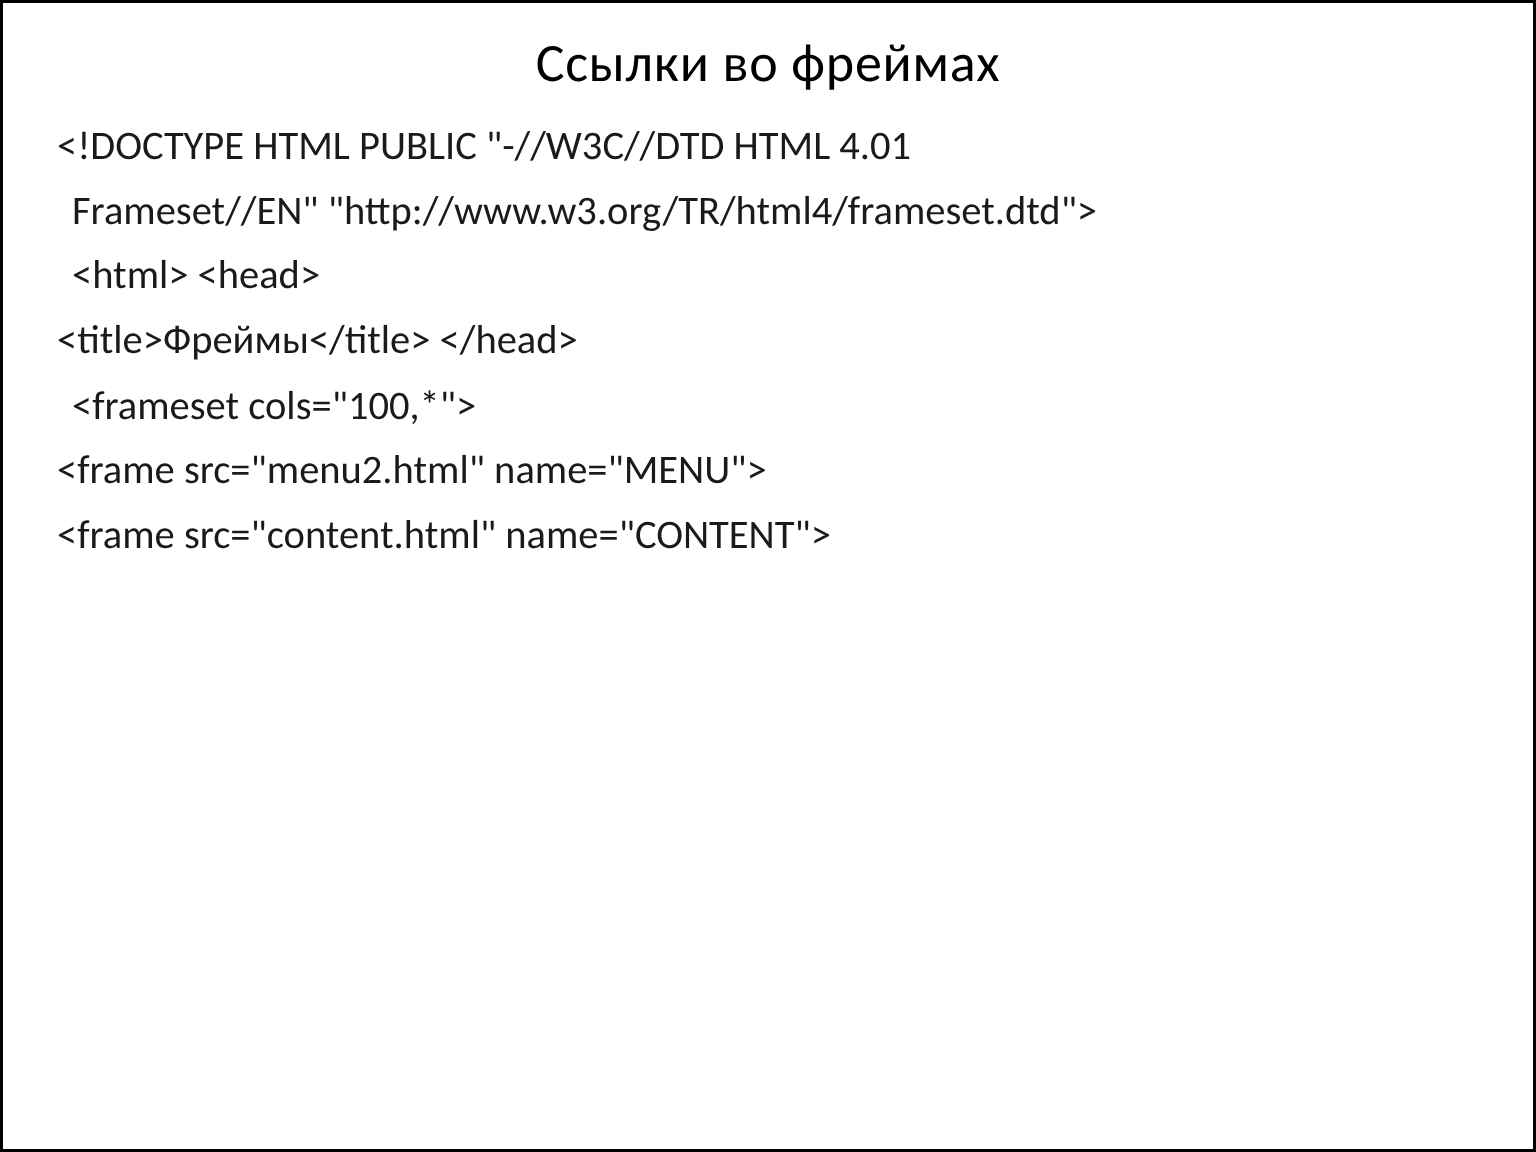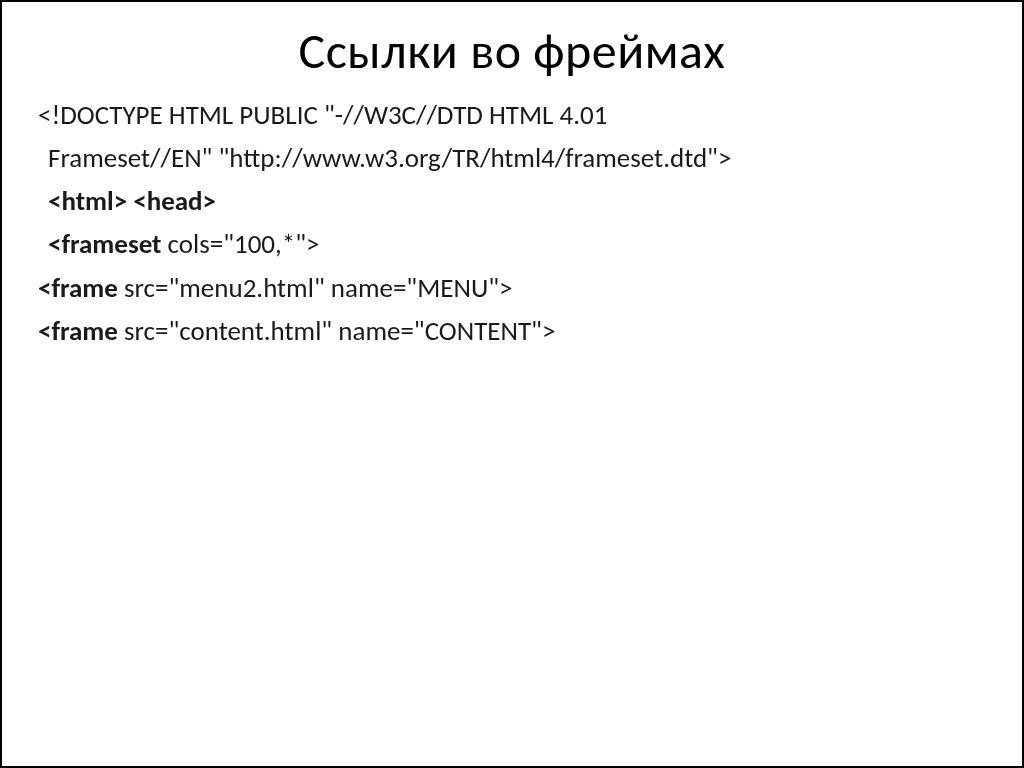--- a/index.html
+++ b/index.html
@@ -14,53 +14,56 @@
   .slide {
     box-sizing: border-box;
     width: 1024px;
     height: 768px;
     border: 2px solid #000;
     padding: 10px 36px 20px 36px;
   }
   .title {
     text-align: center;
     font-weight: 400;
-    font-size: 50px;
+    font-size: 36px;
     margin: 8px 0 14px 0;
     letter-spacing: 0.5px;
   }
   .code {
     font-size: 27px;
     line-height: 1.45;
     color: #1a1a1a;
   }
   .code p {
     margin: 4px 0;
     white-space: normal;
   }
-  .b { font-weight: 700; }
+  .b { font-weight: 400; }
   .sp { display: inline-block; width: 10px; }
 </style>
 </head>
 <body>
 
 <div class="slide">
   <h1 class="title">Ссылки во фреймах</h1>
 
   <div class="code">
     <p>
       <span>&lt;!DOCTYPE HTML PUBLIC "-//W3C//DTD HTML 4.01</span>
     </p>
     <p>
       <span class="sp"></span><span>Frameset//EN" "http://www.w3.org/TR/html4/frameset.dtd"&gt;</span>
     </p>
     <p>
       <span class="sp"></span><span class="b">&lt;html&gt; &lt;head&gt;</span>
     </p>
     <p>
+      <span class="b">&lt;title&gt;</span><span>Фреймы</span><span class="b">&lt;/title&gt; &lt;/head&gt;</span>
+    </p>
+    <p>
       <span class="sp"></span><span class="b">&lt;frameset</span><span> cols="100,*"&gt;</span>
     </p>
     <p>
       <span class="b">&lt;frame</span><span> src="menu2.html" name="MENU"&gt;</span>
     </p>
     <p>
       <span class="b">&lt;frame</span><span> src="content.html" name="CONTENT"&gt;</span>
     </p>
   </div>
 </div>

